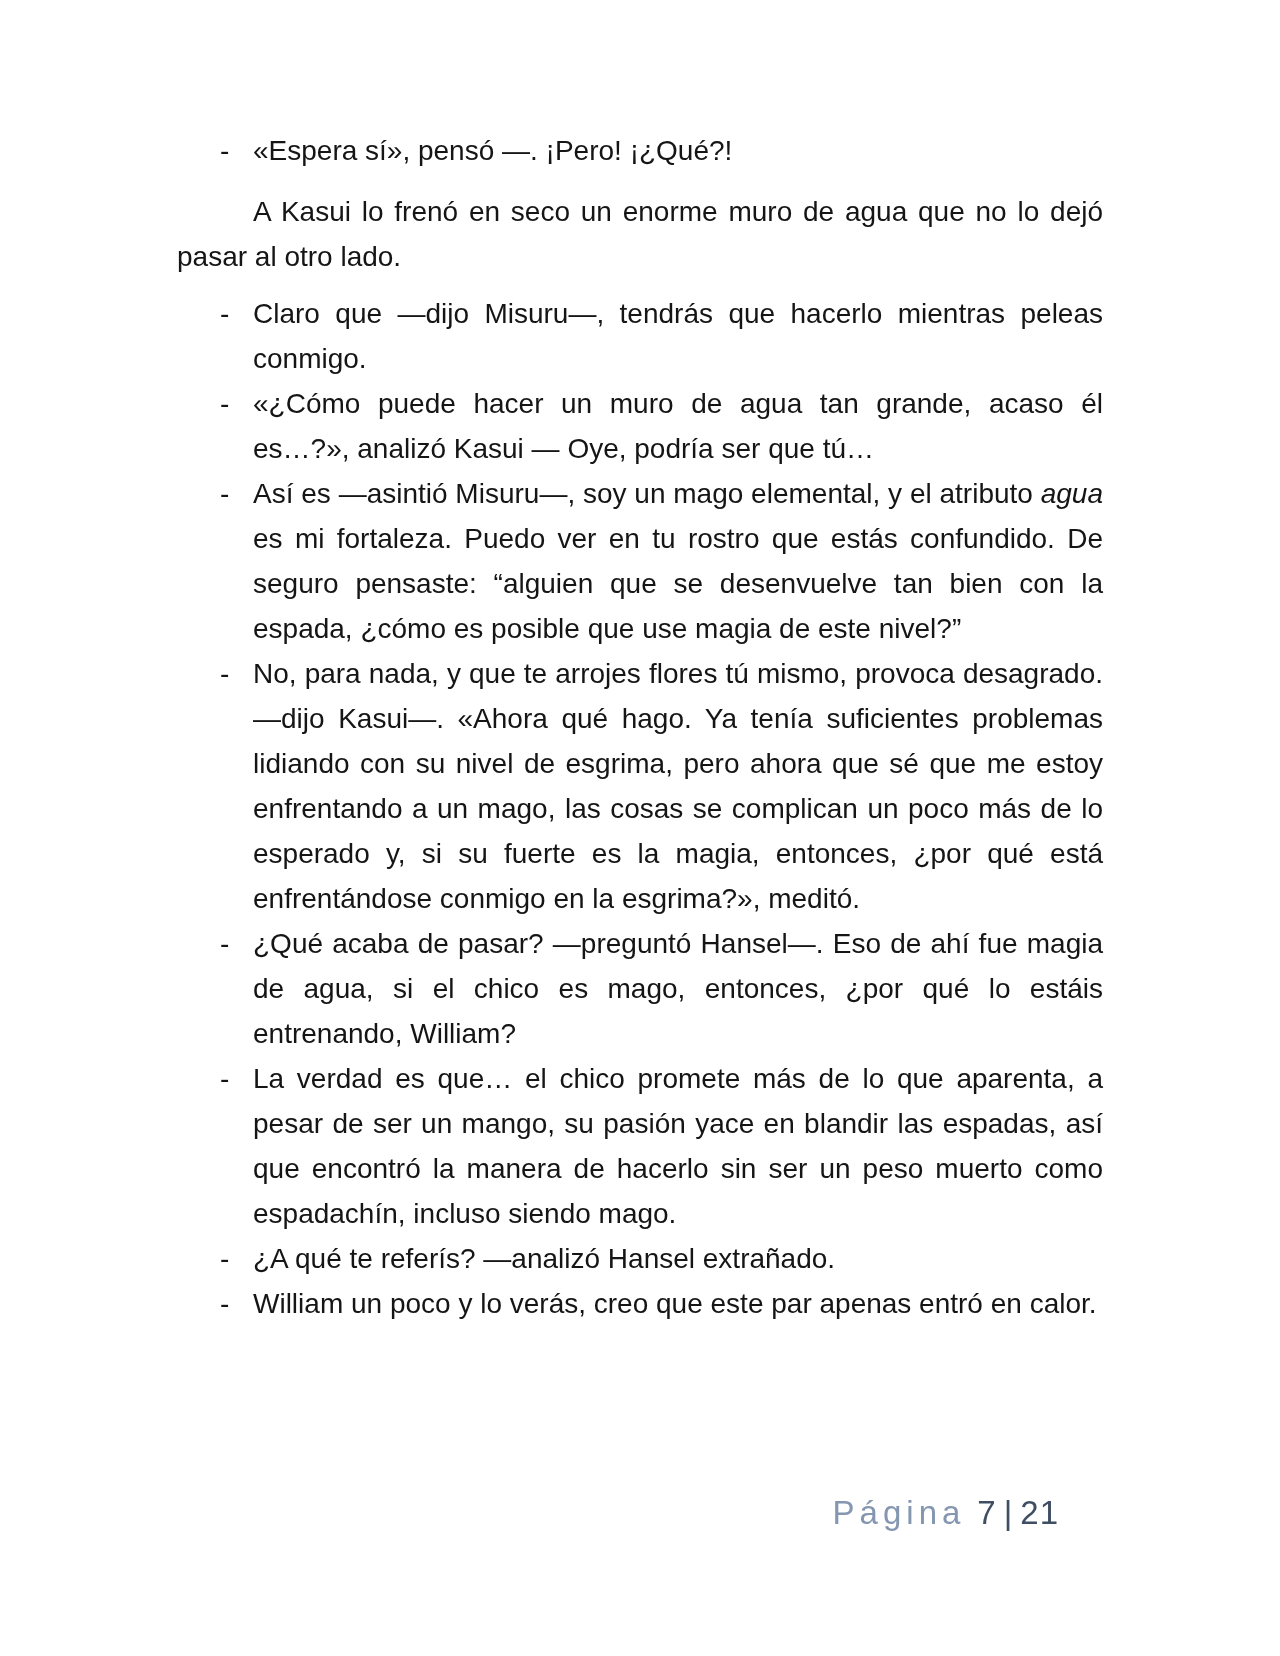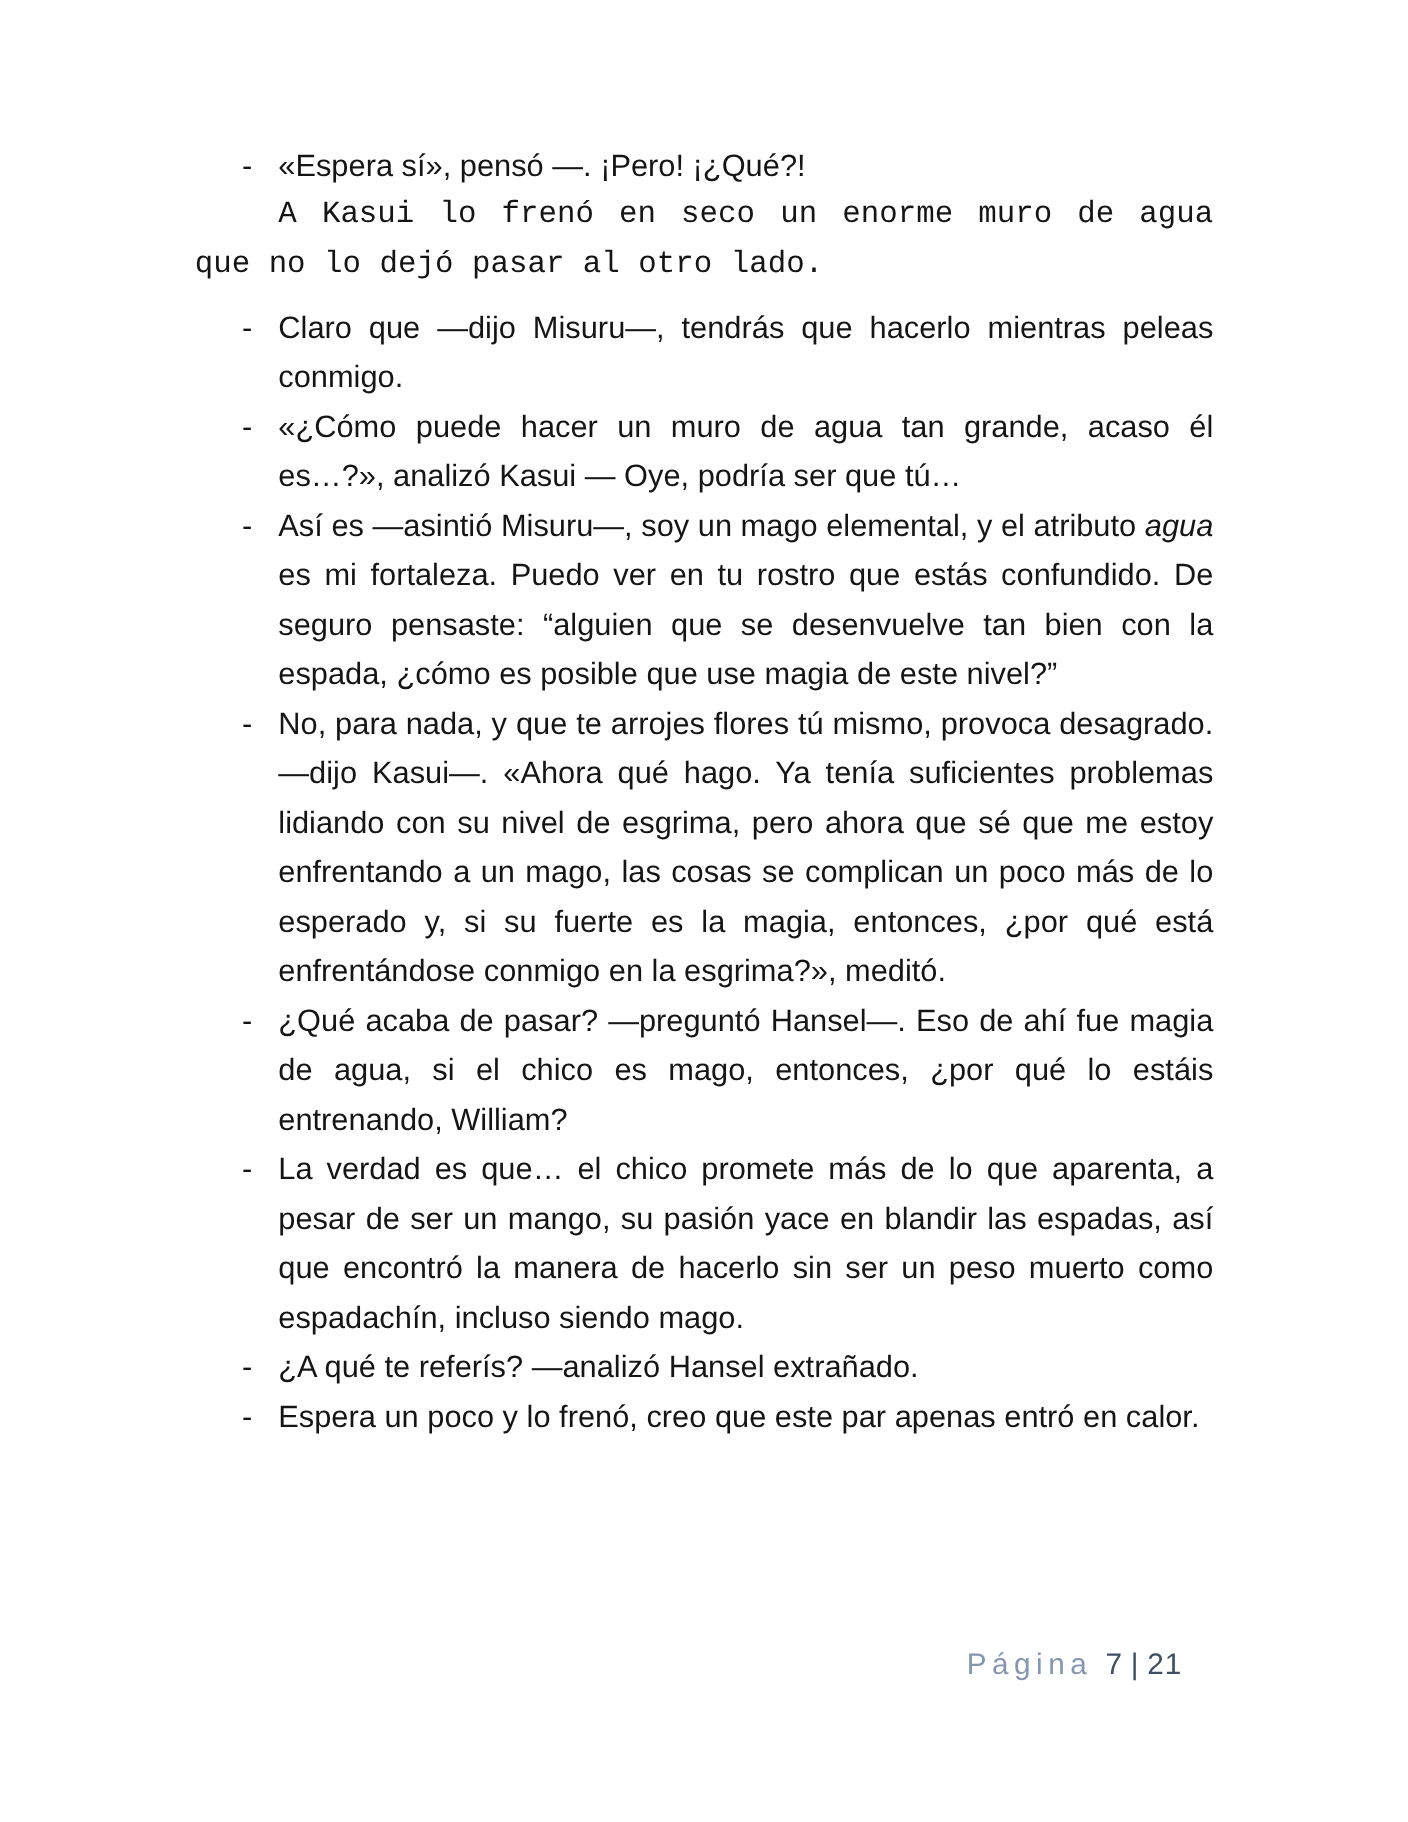--- a/index.html
+++ b/index.html
@@ -20,40 +20,39 @@
     left: 177px;
     top: 128px;
     width: 926px;
     font-size: 28px;
     line-height: 45px;
     color: #151515;
     text-align: justify;
   }
   .block-paragraph {
     text-indent: 76px;
-    margin: 0 0 12px 0;
-    font-family: Liberation Mono, monospace;
+    margin: 16px 0 12px 0;
   }
   .block-list-item {
     position: relative;
     padding-left: 76px;
   }
   .block-list-item .bullet {
     position: absolute;
     left: 43px;
     top: 0;
   }
   .run-italic {
     font-style: italic;
   }
   .footer {
     position: absolute;
     top: 1496px;
-    right: 205px;
-    font-size: 27px;
+    right: 221px;
+    font-size: 33px;
     line-height: 34px;
     white-space: nowrap;
   }
   .f-label {
     letter-spacing: 5px;
     margin-right: 12px;
   }
   .f-num {
     letter-spacing: 1px;
   }
@@ -68,18 +67,18 @@
   <div class="body-text" id="doc-body" style="color: rgb(21, 21, 21);">
       <div class="block-list-item"><span class="bullet">-</span><span class="run">«Espera sí», pensó —. ¡Pero! ¡¿Qué?!</span></div>
       <div class="block-paragraph"><span class="run">A Kasui lo frenó en seco un enorme muro de agua que no lo dejó pasar al otro lado.</span></div>
       <div class="block-list-item"><span class="bullet">-</span><span class="run">Claro que —dijo Misuru—, tendrás que hacerlo mientras peleas conmigo.</span></div>
       <div class="block-list-item"><span class="bullet">-</span><span class="run">«¿Cómo puede hacer un muro de agua tan grande, acaso él es…?», analizó Kasui — Oye, podría ser que tú…</span></div>
       <div class="block-list-item"><span class="bullet">-</span><span class="run">Así es —asintió Misuru—, soy un mago elemental, y el atributo </span><span class="run run-italic">agua</span><span class="run"> es mi fortaleza. Puedo ver en tu rostro que estás confundido. De seguro pensaste: “alguien que se desenvuelve tan bien con la espada, ¿cómo es posible que use magia de este nivel?”</span></div>
       <div class="block-list-item"><span class="bullet">-</span><span class="run">No, para nada, y que te arrojes flores tú mismo, provoca desagrado. —dijo Kasui—. «Ahora qué hago. Ya tenía suficientes problemas lidiando con su nivel de esgrima, pero ahora que sé que me estoy enfrentando a un mago, las cosas se complican un poco más de lo esperado y, si su fuerte es la magia, entonces, ¿por qué está enfrentándose conmigo en la esgrima?», meditó.</span></div>
       <div class="block-list-item"><span class="bullet">-</span><span class="run">¿Qué acaba de pasar? —preguntó Hansel—. Eso de ahí fue magia de agua, si el chico es mago, entonces, ¿por qué lo estáis entrenando, William?</span></div>
       <div class="block-list-item"><span class="bullet">-</span><span class="run">La verdad es que… el chico promete más de lo que aparenta, a pesar de ser un mango, su pasión yace en blandir las espadas, así que encontró la manera de hacerlo sin ser un peso muerto como espadachín, incluso siendo mago.</span></div>
       <div class="block-list-item"><span class="bullet">-</span><span class="run">¿A qué te referís? —analizó Hansel extrañado.</span></div>
-      <div class="block-list-item"><span class="bullet">-</span><span class="run">Espera un poco y lo frenó, creo que este par apenas entró en calor.</span></div>
+      <div class="block-list-item"><span class="bullet">-</span><span class="run">William un poco y lo verás, creo que este par apenas entró en calor.</span></div>
     </div>
   <div class="footer">
     <span class="f-label" style="color: rgb(132, 150, 176);">Página</span><span class="f-num" style="color: rgb(63, 78, 99);">7</span><span class="f-num f-sep" style="color: rgb(63, 78, 99);">|</span><span class="f-num" style="color: rgb(63, 78, 99);">21</span>
   </div>
 </div>
 
 </body></html>

